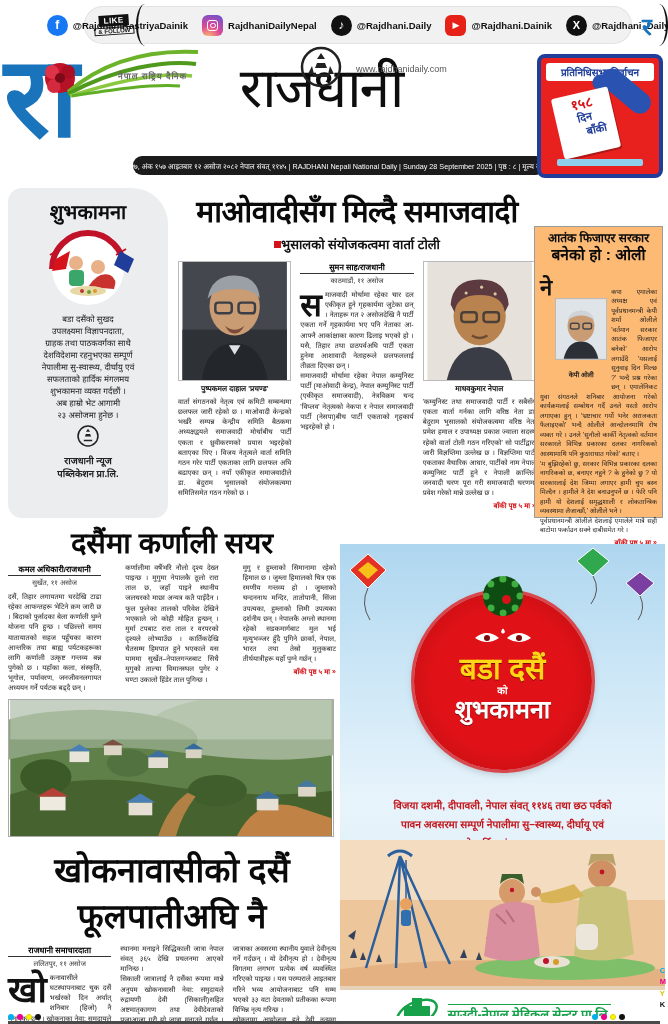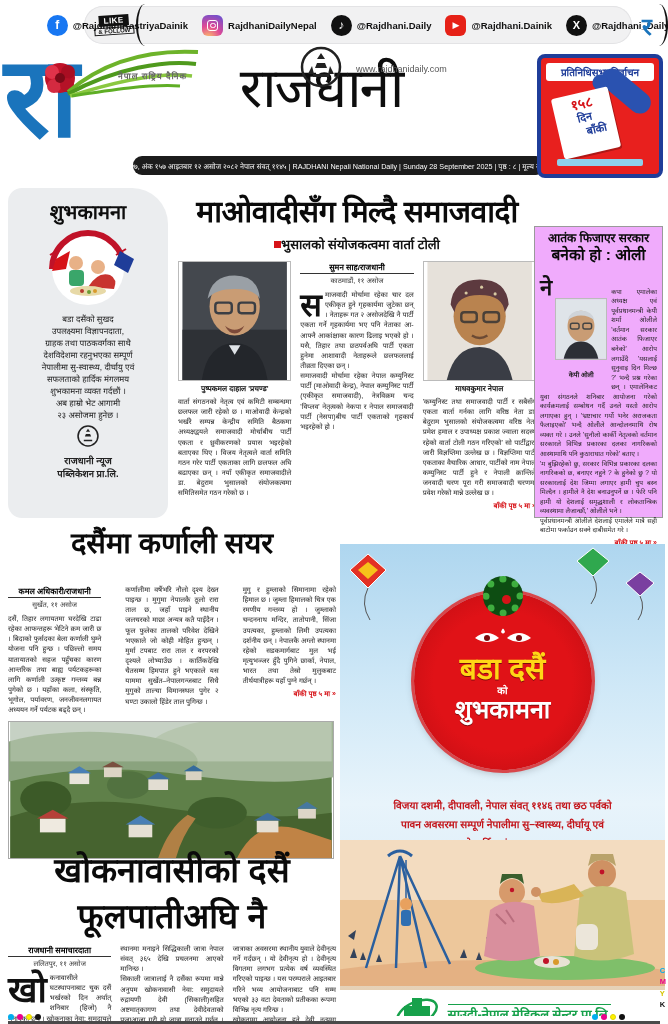--- a/index.html
+++ b/index.html
@@ -76,32 +76,32 @@
   .col { flex:1 1 0; }
   .byline { text-align:center; font-size:8px; font-weight:bold; border-bottom:1px solid #333; padding-bottom:1px; }
   .place { text-align:center; font-size:7px; color:#333; margin:2px 0 5px; }
   .btxt { font-size:7px; line-height:1.45; text-align:justify; color:#1c1c1c; white-space:pre-line; }
   .dropcap { float:left; font-size:32px; line-height:.85; font-weight:bold; padding:2px 3px 0 0; color:#111; }
   .photo { width:100%; border:1px solid #bbb; display:block; }
   .caption { text-align:center; font-size:7.5px; font-weight:bold; margin:2px 0 4px; color:#111; }
   .contd { color:#d61318; font-size:7px; font-weight:bold; text-align:right; margin-top:3px; }
 
   
-  .oli { position:absolute; left:534px; top:226px; width:129px; height:292px; border:1px solid #9a9a9a; padding:5px 5px 3px; background:#f0abfc; }
+  .oli { position:absolute; left:534px; top:226px; width:129px; height:292px; border:1px solid #9a9a9a; padding:5px 5px 3px; background:#fdba74; }
   .oli h3 { font-size:12px; font-weight:900; text-align:center; line-height:1.15; color:#0a0a0a; }
   .oli h3 .big { font-size:15.5px; display:block; }
   .oli .btxt { font-size:6.6px; margin-top:4px; }
   .oli-photo { float:left; width:52px; margin:2px 4px 1px 0; }
   .oli-photo svg { width:52px; height:62px; border:1px solid #bbb; display:block; }
   .oli-cap { font-size:6.5px; font-weight:bold; text-align:center; }
 
   
   .karnali { position:absolute; left:8px; top:522px; width:328px; }
   .karnali h1 { font-size:29px; font-weight:900; text-align:center; color:#0a0a0a; }
-  .karnali .cols { margin-top:24px;gap:24px; }
+  .karnali .cols { margin-top:2px;gap:24px; }
   .karnali-photo { margin-top:6px; border:1px solid #aaa; display:block; }
 
   
   .khokana { position:absolute; left:8px; top:846px; width:328px; }
   .khokana h1 { font-size:34px; font-weight:900; text-align:center; color:#0a0a0a; }
   .khokana .cols { margin-top:6px; }
   .dropcap.kho { font-size:36px; }
 
   
   .dashain-ad { position:absolute; left:340px; top:544px; width:325px; height:472px;

